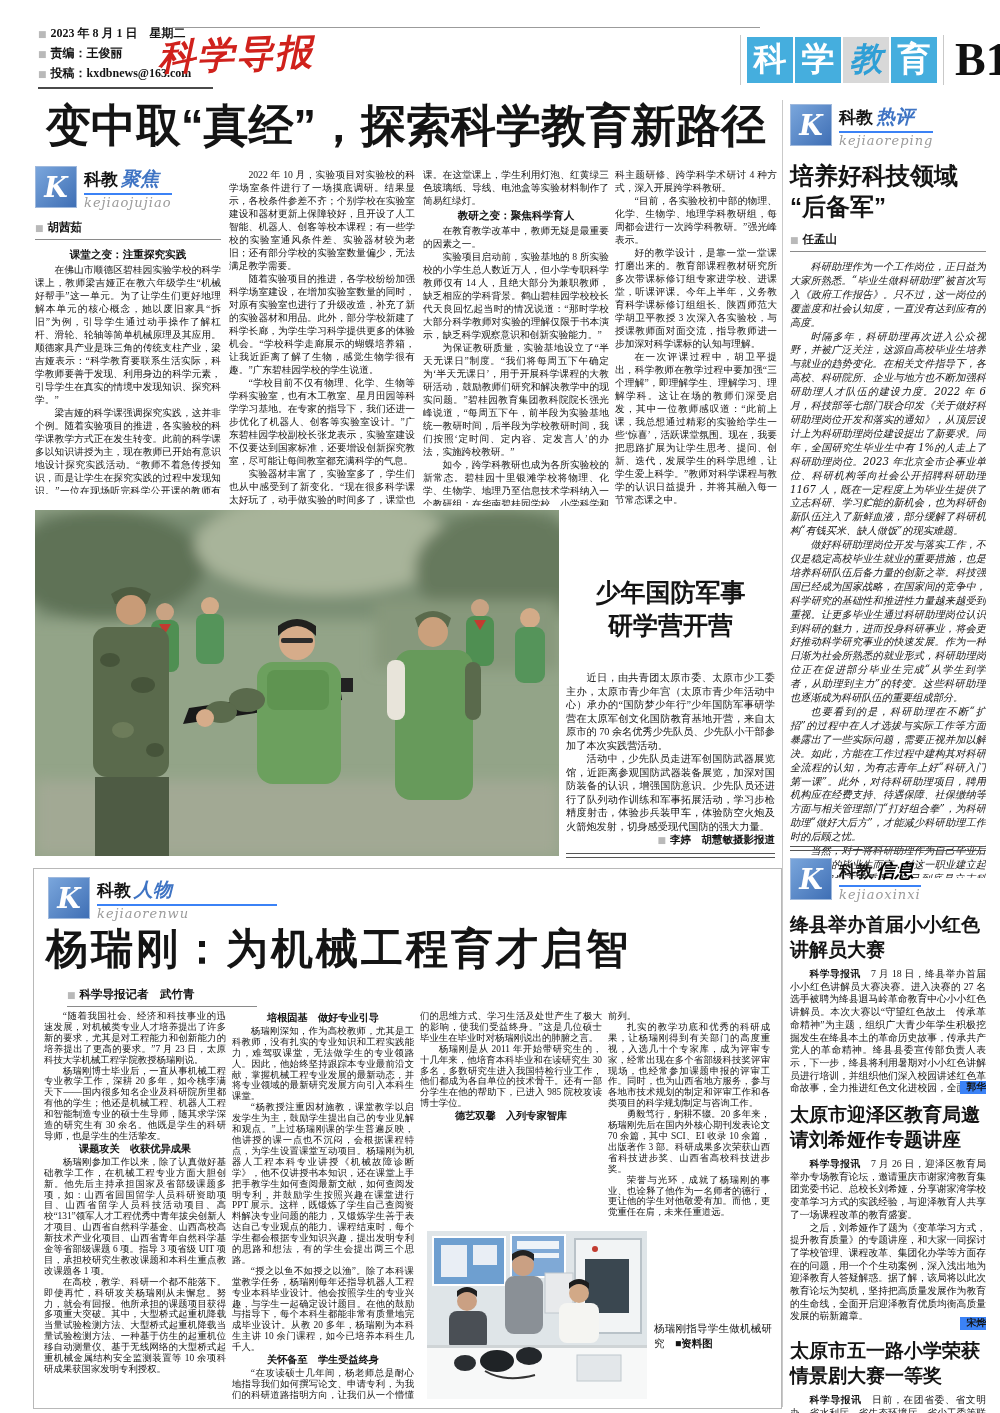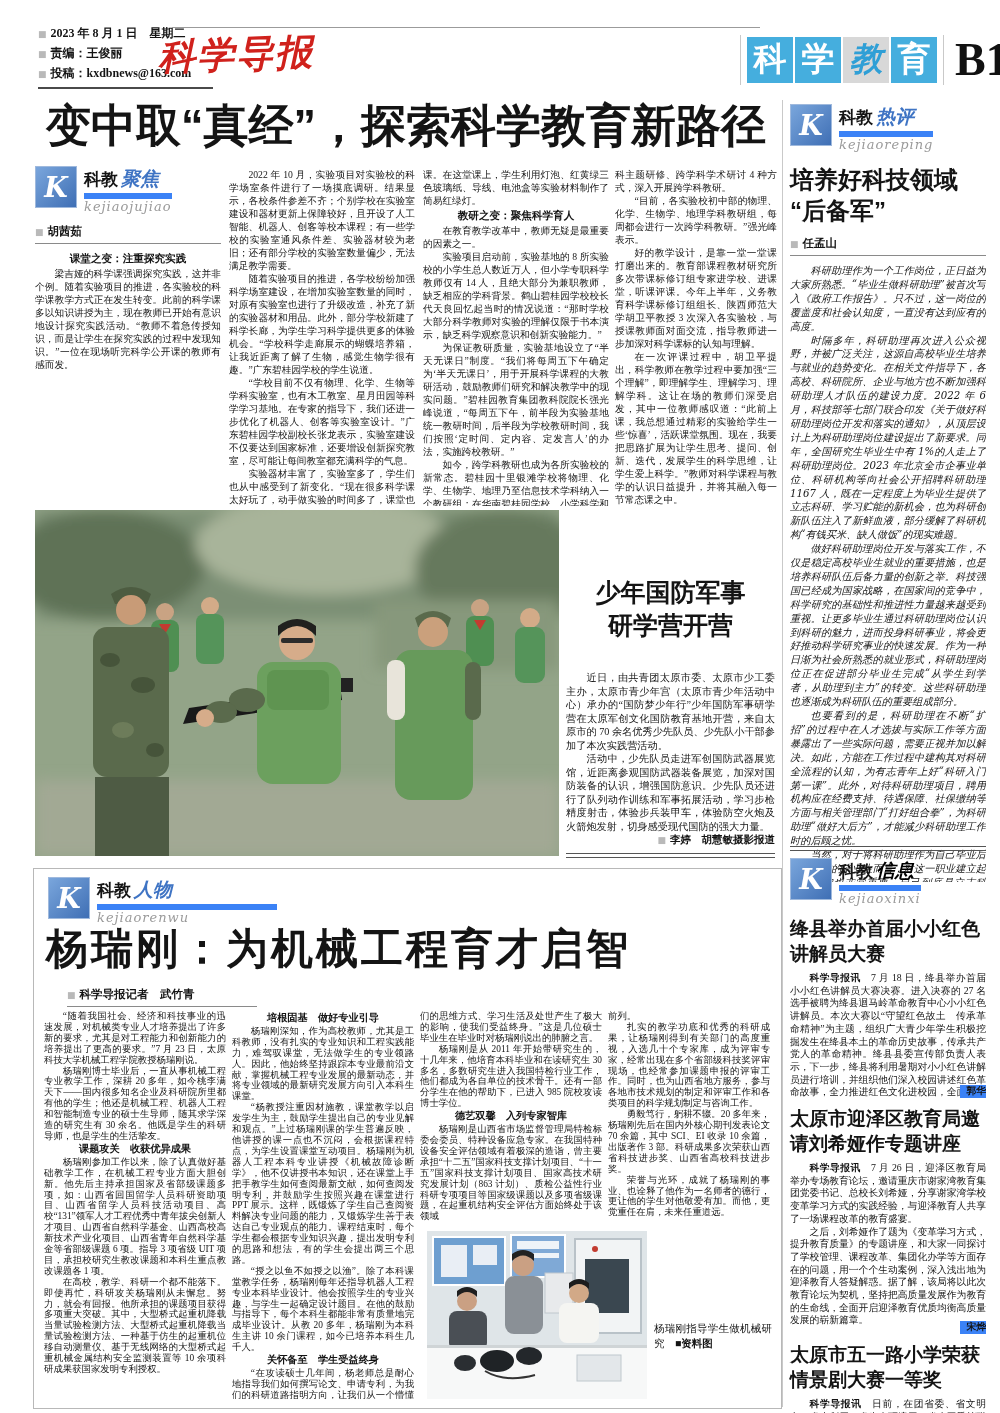--- a/index.html
+++ b/index.html
@@ -19,21 +19,21 @@
             font-size:33px;font-weight:900;font-family:"Liberation Sans","DejaVu Sans",sans-serif;}
   .sec-char.blue{background:#45aede;color:#ffffff;}
   .sec-char.gray{background:#d8d8d8;color:#2f9fd6;font-style:italic;font-family:"DejaVu Serif",serif;}
   .page-no{font-size:46px;font-weight:900;font-family:"Liberation Serif","DejaVu Serif",serif;color:#111;margin-left:6px;}
   
   .kblock{display:flex;align-items:flex-start;}
   .ksq{width:40px;height:40px;flex:0 0 40px;background:linear-gradient(135deg,#7aa6dc,#3f6fb5);
        color:#fff;display:flex;align-items:center;justify-content:center;font-size:27px;font-weight:900;
        font-style:italic;font-family:"DejaVu Serif",serif;border:1px solid #9fb9dd;}
   .ksect{margin-left:7px;}
-  .ksect .row1{border-bottom:6px solid #3b82f6;padding-bottom:1px;white-space:nowrap;}
+  .ksect .row1{border-bottom:2px solid #3b82f6;padding-bottom:1px;white-space:nowrap;}
   .kprefix{font-size:17px;font-weight:900;font-family:"Liberation Sans","DejaVu Sans",sans-serif;}
   .kaccent{font-size:19px;font-weight:bold;font-style:italic;font-family:"DejaVu Serif",serif;margin-left:3px;}
   .kaccent.blue{color:#3f74c4;}
   .kaccent.red{color:#000000;}
   .kpinyin{font-size:13px;font-style:italic;color:#9a9a9a;font-family:"DejaVu Serif",serif;letter-spacing:1px;}
   
   .headline1{left:35px;top:96px;width:742px;text-align:center;font-size:45px;font-weight:900;
              font-family:"Liberation Sans","DejaVu Sans",sans-serif;letter-spacing:0px;white-space:nowrap;}
   .byline{font-size:11.5px;font-weight:bold;font-family:"Liberation Sans","DejaVu Sans",sans-serif;
           border-bottom:1px solid #8a8a8a;padding-bottom:4px;}
@@ -94,20 +94,21 @@
     <div class="kblock">
       <div class="ksq">K</div>
       <div class="ksect">
         <div class="row1"><span class="kprefix">科教</span><span class="kaccent blue">聚焦</span></div>
         <div class="kpinyin">kejiaojujiao</div>
       </div>
     </div>
     <div class="byline" style="margin:10px 0 6px 0;"><span class="sq">■</span><span>胡茜茹</span></div>
     <div class="col mcol" style="height:248px;">
         <div class="subhead">课堂之变：注重探究实践</div>
+        <div class="para">在佛山市顺德区碧桂园实验学校的科学课上，教师梁吉娅正在教六年级学生“机械好帮手”这一单元。为了让学生们更好地理解本单元的核心概念，她以废旧家具“拆旧”为例，引导学生通过动手操作了解杠杆、滑轮、轮轴等简单机械原理及其应用。顺德家具产业是珠三角的传统支柱产业，梁吉娅表示：“科学教育要联系生活实际，科学教师要善于发现、利用身边的科学元素，引导学生在真实的情境中发现知识、探究科学。”</div>
         <div class="para">梁吉娅的科学课强调探究实践，这并非个例。随着实验项目的推进，各实验校的科学课教学方式正在发生转变。此前的科学课多以知识讲授为主，现在教师已开始有意识地设计探究实践活动。“教师不着急传授知识，而是让学生在探究实践的过程中发现知识。”一位在现场听完科学公开课的教师有感而发。</div>
       </div>
   </div>
   <div class="abs col mcol" style="left:229px;top:168px;width:186px;height:338px;">
       <div class="para">2022 年 10 月，实验项目对实验校的科学场室条件进行了一场摸底调研。结果显示，各校条件参差不齐；个别学校在实验室建设和器材更新上保障较好，且开设了人工智能、机器人、创客等校本课程；有一些学校的实验室通风条件差、实验器材较为老旧；还有部分学校的实验室数量偏少，无法满足教学需要。</div>
       <div class="para">随着实验项目的推进，各学校纷纷加强科学场室建设，在增加实验室数量的同时，对原有实验室也进行了升级改造，补充了新的实验器材和用品。此外，部分学校新建了科学长廊，为学生学习科学提供更多的体验机会。“学校科学走廊展示的蝴蝶培养箱，让我近距离了解了生物，感觉生物学很有趣。”广东碧桂园学校的学生说道。</div>
       <div class="para">“学校目前不仅有物理、化学、生物等学科实验室，也有木工教室、星月田园等科学学习基地。在专家的指导下，我们还进一步优化了机器人、创客等实验室设计。”广东碧桂园学校副校长张龙表示，实验室建设不仅要达到国家标准，还要增设创新探究教室，尽可能让每间教室都充满科学的气息。</div>
       <div class="para">实验器材丰富了，实验室多了，学生们也从中感受到了新变化。“现在很多科学课太好玩了，动手做实验的时间多了，课堂也给了我们更多观察、讨论的时间。”凤凰城中英文学校的四年级学生在实验室刚刚上完“电路”这节</div>
     </div>
   <div class="abs col mcol" style="left:423px;top:168px;width:186px;height:338px;">
@@ -286,21 +287,20 @@
         <div class="para">杨瑞刚深知，作为高校教师，尤其是工科教师，没有扎实的专业知识和工程实践能力，难驾驭课堂，无法做学生的专业领路人。因此，他始终坚持跟踪本专业最前沿文献，掌握机械工程专业发展的最新动态，并将专业领域的最新研究发展方向引入本科生课堂。</div>
         <div class="para">“杨教授注重因材施教，课堂教学以启发学生为主，鼓励学生提出自己的专业见解和观点。”上过杨瑞刚课的学生普遍反映，他讲授的课一点也不沉闷，会根据课程特点，为学生设置课堂互动项目。杨瑞刚为机器人工程本科专业讲授《机械故障诊断学》，他不仅讲授书本知识，还在课堂上手把手教学生如何查阅最新文献，如何查阅发明专利，并鼓励学生按照兴趣在课堂进行 PPT 展示。这样，既锻炼了学生自己查阅资料解决专业问题的能力，又锻炼学生善于表达自己专业观点的能力。课程结束时，每个学生都会根据专业知识兴趣，提出发明专利的思路和想法，有的学生会提出两三个思路。</div>
         <div class="para">“授之以鱼不如授之以渔”。除了本科课堂教学任务，杨瑞刚每年还指导机器人工程专业本科毕业设计。他会按照学生的专业兴趣，与学生一起确定设计题目。在他的鼓励与指导下，每个本科生都能非常有质量地完成毕业设计。从教 20 多年，杨瑞刚为本科生主讲 10 余门课程，如今已培养本科生几千人。</div>
         <div class="subhead">关怀备至　学生受益终身</div>
         <div class="para">“在攻读硕士几年间，杨老师总是耐心地指导我们如何撰写论文、申请专利，为我们的科研道路指明方向，让我们从一个懵懂的门外汉一步一个脚印迈入科研的门槛。他给予我们的不仅是知识与能力的提升，更是对我</div>
       </div>
     <div class="abs col rwcol" style="left:386px;top:142px;width:182px;height:218px;">
         <div class="para ni">们的思维方式、学习生活及处世产生了极大的影响，使我们受益终身。”这是几位硕士毕业生在毕业时对杨瑞刚说出的肺腑之言。</div>
         <div class="para">杨瑞刚是从 2011 年开始带研究生的，十几年来，他培育本科毕业和在读研究生 30 多名，多数研究生进入我国特检行业工作，他们都成为各自单位的技术骨干。还有一部分学生在他的帮助下，已进入 985 院校攻读博士学位。</div>
         <div class="subhead">德艺双馨　入列专家智库</div>
-        <div class="para">杨瑞刚是山西省市场监督管理局特检标委会委员、特种设备应急专家。在我国特种设备安全评估领域有着极深的造诣，曾主要承担“十二五”国家科技支撑计划项目、“十一五”国家科技支撑计划项目、国家高技术研究发展计划（863 计划）、质检公益性行业科研专项项目等国家级课题以及多项省级课题，在起重机结构安全评估方面始终处于该领域</div>
       </div>
     <div class="abs col rwcol" style="left:574px;top:142px;width:162px;height:300px;">
         <div class="para ni">前列。</div>
         <div class="para">扎实的教学功底和优秀的科研成果，让杨瑞刚得到有关部门的高度重视，入选几十个专家库，成为评审专家，经常出现在多个省部级科技奖评审现场，也经常参加课题申报的评审工作。同时，也为山西省地方服务，参与各地市技术规划的制定和评审工作和各类项目的科学规划制定与咨询工作。</div>
         <div class="para">勇毅笃行，躬耕不辍。20 多年来，杨瑞刚先后在国内外核心期刊发表论文 70 余篇，其中 SCI、EI 收录 10 余篇，出版著作 3 部。科研成果多次荣获山西省科技进步奖、山西省高校科技进步奖。</div>
         <div class="para">荣誉与光环，成就了杨瑞刚的事业、也诠释了他作为一名师者的德行，更让他的学生对他敬爱有加。而他，更觉重任在肩，未来任重道远。</div>
       </div>
 
     <div class="abs" style="left:393px;top:362px;width:220px;height:168px;">
       <svg viewBox="0 0 220 168" width="220" height="168">

